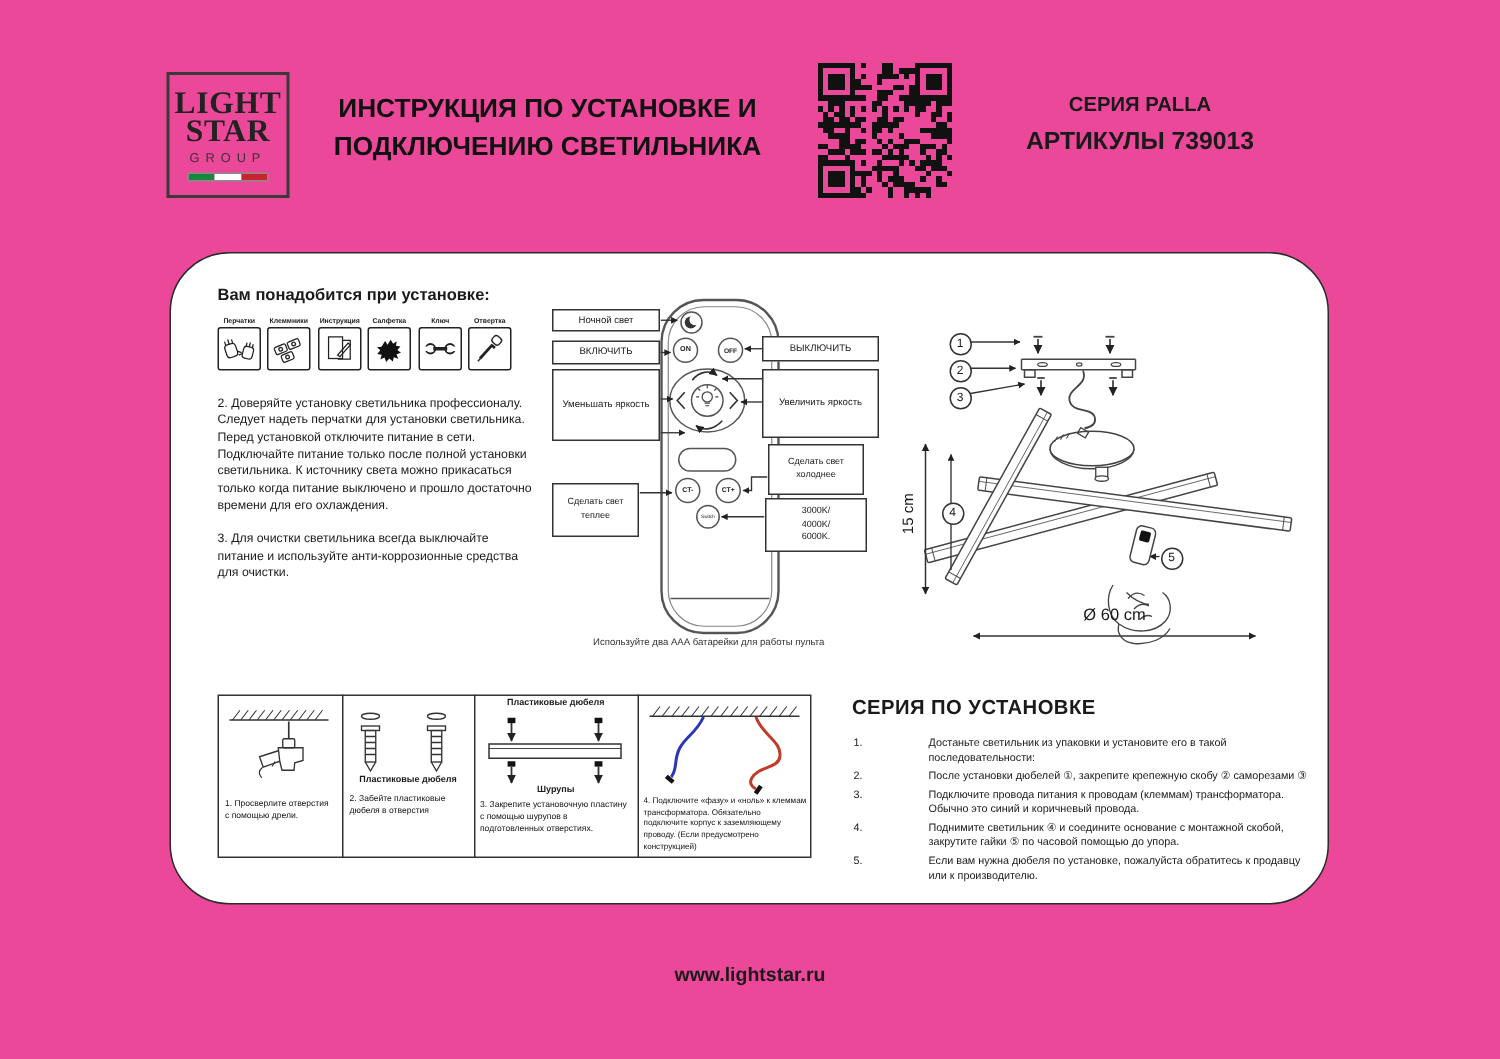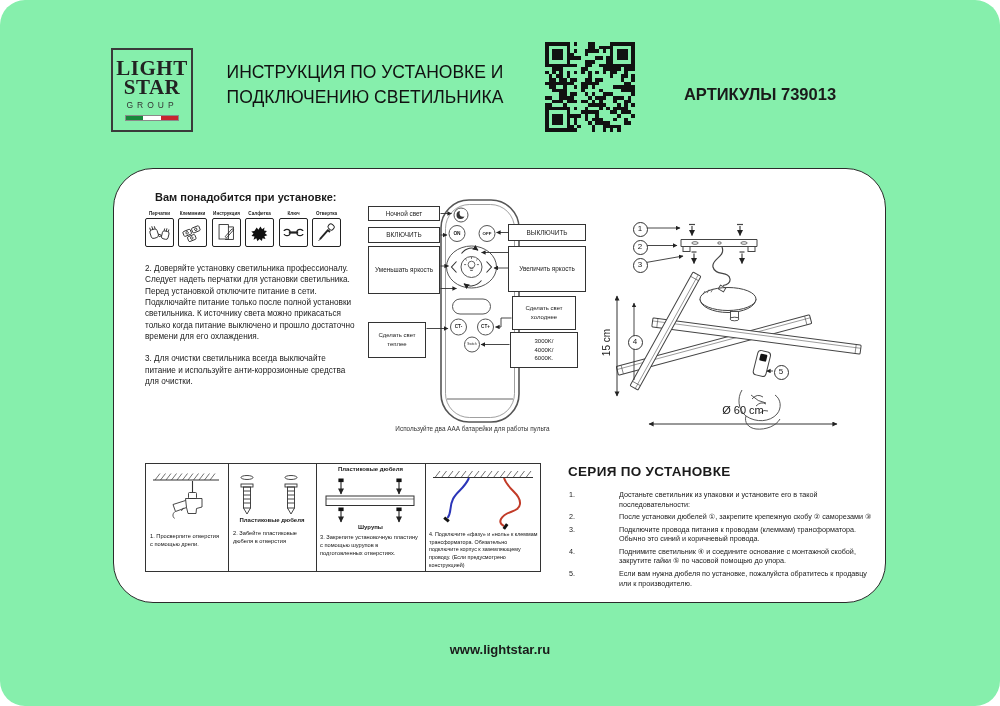--- a/index.html
+++ b/index.html
@@ -1,29 +1,29 @@
 <!DOCTYPE html>
 <html><head>
 <meta charset="utf-8">
 <style>
   html,body{margin:0;padding:0;background:#fff;}
-  .page{position:relative;width:1000px;height:706px;background:#86efac;overflow:hidden;
-        font-family:"Liberation Sans",sans-serif;color:#1a1a1a;border-radius:25px;}
+  .page{position:relative;width:1000px;height:706px;background:#ec4899;overflow:hidden;
+        font-family:"Liberation Sans",sans-serif;color:#1a1a1a;}
   .abs{position:absolute;}
   .pre{white-space:pre-line;}
   .art{position:absolute;left:0;top:0;pointer-events:none;}
   .panel{position:absolute;left:113px;top:168px;width:771px;height:433px;
          border:1.5px solid #2b2b2b;border-radius:40px;background:#fff;}
   .logo{position:absolute;left:111px;top:48px;width:82px;height:84px;border:2px solid #3a3a3a;
         text-align:center;padding-top:9px;box-sizing:border-box;}
   .logo-word{font-family:"Liberation Serif",serif;font-weight:bold;font-size:21px;line-height:0.9;letter-spacing:0.5px;color:#222;}
   .logo-group{font-size:8.5px;letter-spacing:4px;margin-top:3px;color:#333;}
   .flag{width:54px;height:6px;margin:5px auto 0;display:flex;border:1px solid #8a8a8a;box-sizing:border-box;}
   .flag span{flex:1;}
-  .title{font-weight:normal;font-size:17.5px;line-height:25px;text-align:center;color:#111;}
+  .title{font-weight:bold;font-size:17.5px;line-height:25px;text-align:center;color:#111;}
   .co{width:13px;height:13px;border:1px solid #333;border-radius:50%;font-size:8px;line-height:12px;
       text-align:center;background:#fff;position:absolute;}
   .cap{font-size:5.7px;line-height:1.42;color:#111;}
   .blbl{font-weight:bold;font-size:6px;text-align:center;}
   .tool-lbl{font-size:4.6px;font-weight:bold;text-align:center;width:31px;position:absolute;color:#222;}
   .tool-box{position:absolute;width:29px;height:29px;border:1.3px solid #222;border-radius:2px;box-sizing:border-box;background:#fff;}
   .rl{position:absolute;border:1.1px solid #333;background:#fff;display:flex;align-items:center;
       justify-content:center;text-align:center;font-size:6.4px;line-height:1.45;padding:1px;box-sizing:border-box;}
   .btxt{position:absolute;text-align:center;font-weight:bold;color:#222;}
   .para{font-size:8.2px;line-height:1.38;margin:0 0 11px 0;}
@@ -366,20 +366,21 @@
       <rect x="5" y="24" width="1" height="1"></rect>
       <rect x="6" y="24" width="1" height="1"></rect>
       <rect x="7" y="24" width="1" height="1"></rect>
       <rect x="8" y="24" width="1" height="1"></rect>
       <rect x="13" y="24" width="1" height="1"></rect>
       <rect x="16" y="24" width="1" height="1"></rect>
       <rect x="18" y="24" width="1" height="1"></rect>
       <rect x="20" y="24" width="1" height="1"></rect>
     </svg>
 
+  <div class="abs" style="left:650px;top:62px;width:220px;text-align:center;font-weight:bold;font-size:13.5px;">СЕРИЯ PALLA</div>
   <div class="abs" style="left:640px;top:85px;width:240px;text-align:center;font-weight:bold;font-size:16.5px;">АРТИКУЛЫ 739013</div>
 
   <div class="panel"></div>
 
   <svg class="art" width="1000" height="706" viewBox="0 0 1000 706">
     <defs>
       <marker id="arr" markerWidth="6" markerHeight="6" refX="4.6" refY="2.5" orient="auto-start-reverse">
         <path d="M0 0 L5 2.5 L0 5 Z" fill="#222"></path>
       </marker>
     </defs>
@@ -558,21 +559,21 @@
             <rect x="-1.5" y="-3" width="3" height="6" fill="#111" stroke="none"></rect>
           </g>
         <path d="M504 478 C508 490 521 494 520 504 C519 513 506 510 501 519 C499.5 522 501 524.5 504 526" stroke="#c23b28" stroke-width="2"></path>
         <g transform="translate(505.5,526.5) rotate(35)">
             <rect x="-1.5" y="-3" width="3" height="6" fill="#111" stroke="none"></rect>
           </g>
       </g>
     </g>
   </svg>
 
-  <div class="abs" style="left:155px;top:191px;width:230px;font-weight:bold;font-size:11px;">Вам понадобится при установке:</div>
+  <div class="abs" style="left:145px;top:191px;width:230px;font-weight:bold;font-size:11px;">Вам понадобится при установке:</div>
 
   <div class="tool-lbl" style="left:144px;top:211px;">Перчатки</div>
   <div class="tool-lbl" style="left:177px;top:211px;">Клеммники</div>
   <div class="tool-lbl" style="left:211px;top:211px;">Инструкция</div>
   <div class="tool-lbl" style="left:244px;top:211px;">Салфетка</div>
   <div class="tool-lbl" style="left:278px;top:211px;">Ключ</div>
   <div class="tool-lbl" style="left:311px;top:211px;">Отвертка</div>
 
   <div class="tool-box" style="left:145px;top:218px;">
     <svg width="27" height="27" viewBox="0 0 29 29" stroke="#222" stroke-width="0.9" fill="none">

